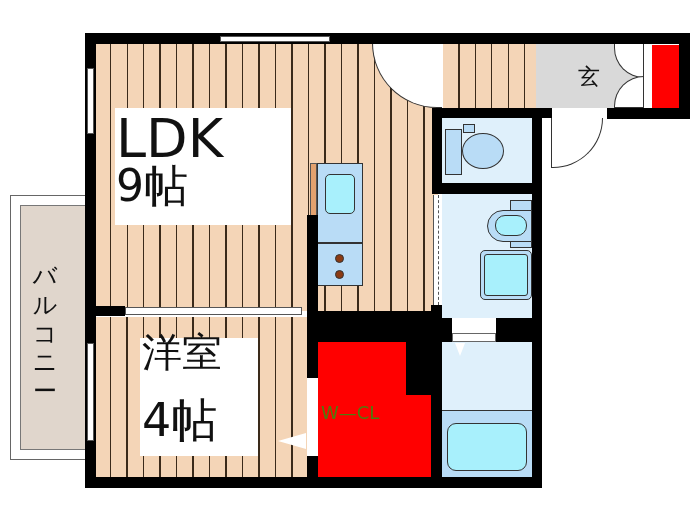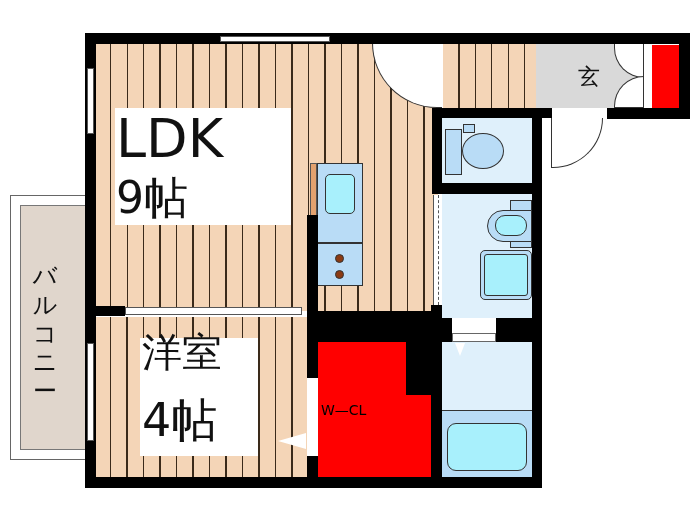--- a/index.html
+++ b/index.html
@@ -66,21 +66,21 @@
 <div class="abs" style="left:455px;top:343px;width:0;height:0;border-left:5px solid transparent;border-right:5px solid transparent;border-top:13px solid #fff;"></div>
 
 <div class="abs" style="left:310px;top:163px;width:7px;height:58px;background:#e3a26f;border:1px solid #555;"></div>
 <div class="fix" style="left:317px;top:163px;width:46px;height:80px;"></div>
 <div class="fix-in" style="left:325px;top:174px;width:30px;height:40px;border-radius:5px;"></div>
 <div class="fix" style="left:317px;top:243px;width:46px;height:43px;"></div>
 <div class="abs" style="left:335px;top:254px;width:9px;height:9px;border-radius:50%;background:#8b3a12;border:1px solid #333;"></div>
 <div class="abs" style="left:335px;top:270px;width:9px;height:9px;border-radius:50%;background:#8b3a12;border:1px solid #333;"></div>
 
 <div class="red" style="left:318px;top:342px;width:113px;height:135px;clip-path:polygon(0 0,78% 0,78% 39%,100% 39%,100% 100%,0 100%);"></div>
-<div class="abs" style="left:321px;top:402px;font-size:14px;color:#000000;">W—CL</div>
+<div class="abs" style="left:321px;top:402px;font-size:18px;color:#4d7c0f;">W—CL</div>
 <div class="abs" style="left:309px;top:378px;width:8px;height:78px;background:#fff;"></div>
 <div class="abs" style="left:278px;top:433px;width:0;height:0;border-top:8px solid transparent;border-bottom:8px solid transparent;border-right:28px solid #fff;"></div>
 
 <div class="wall" style="left:85px;top:33px;width:595px;height:11px;"></div>
 <div class="wall" style="left:85px;top:33px;width:11px;height:455px;"></div>
 <div class="wall" style="left:85px;top:477px;width:457px;height:11px;"></div>
 <div class="wall" style="left:679px;top:33px;width:11px;height:86px;"></div>
 <div class="wall" style="left:607px;top:108px;width:83px;height:11px;"></div>
 <div class="wall" style="left:432px;top:108px;width:120px;height:10px;"></div>
 <div class="wall" style="left:432px;top:108px;width:10px;height:85px;"></div>
@@ -96,17 +96,17 @@
 <div class="wall" style="left:85px;top:306px;width:40px;height:10px;"></div>
 <div class="wall" style="left:406px;top:342px;width:26px;height:53px;"></div>
 
 <div class="win" style="left:220px;top:36px;width:110px;height:6px;"></div>
 <div class="win" style="left:87px;top:68px;width:7px;height:66px;"></div>
 <div class="win" style="left:87px;top:343px;width:7px;height:98px;"></div>
 <div class="abs" style="left:125px;top:307px;width:177px;height:8px;background:#fff;border:1px solid #555;"></div>
 
 <div class="label-box" style="left:115px;top:108px;width:176px;height:117px;"></div>
 <div class="lbl" style="left:116px;top:112px;font-size:54px;">LDK</div>
-<div class="lbl" style="left:116px;top:176px;font-size:44px;">9帖</div>
+<div class="lbl" style="left:116px;top:164px;font-size:44px;">9帖</div>
 
 <div class="label-box" style="left:140px;top:338px;width:118px;height:118px;"></div>
 <div class="lbl" style="left:142px;top:332px;font-size:40px;">洋室</div>
 <div class="lbl" style="left:142px;top:397px;font-size:46px;">4帖</div>
 
 </body></html>

